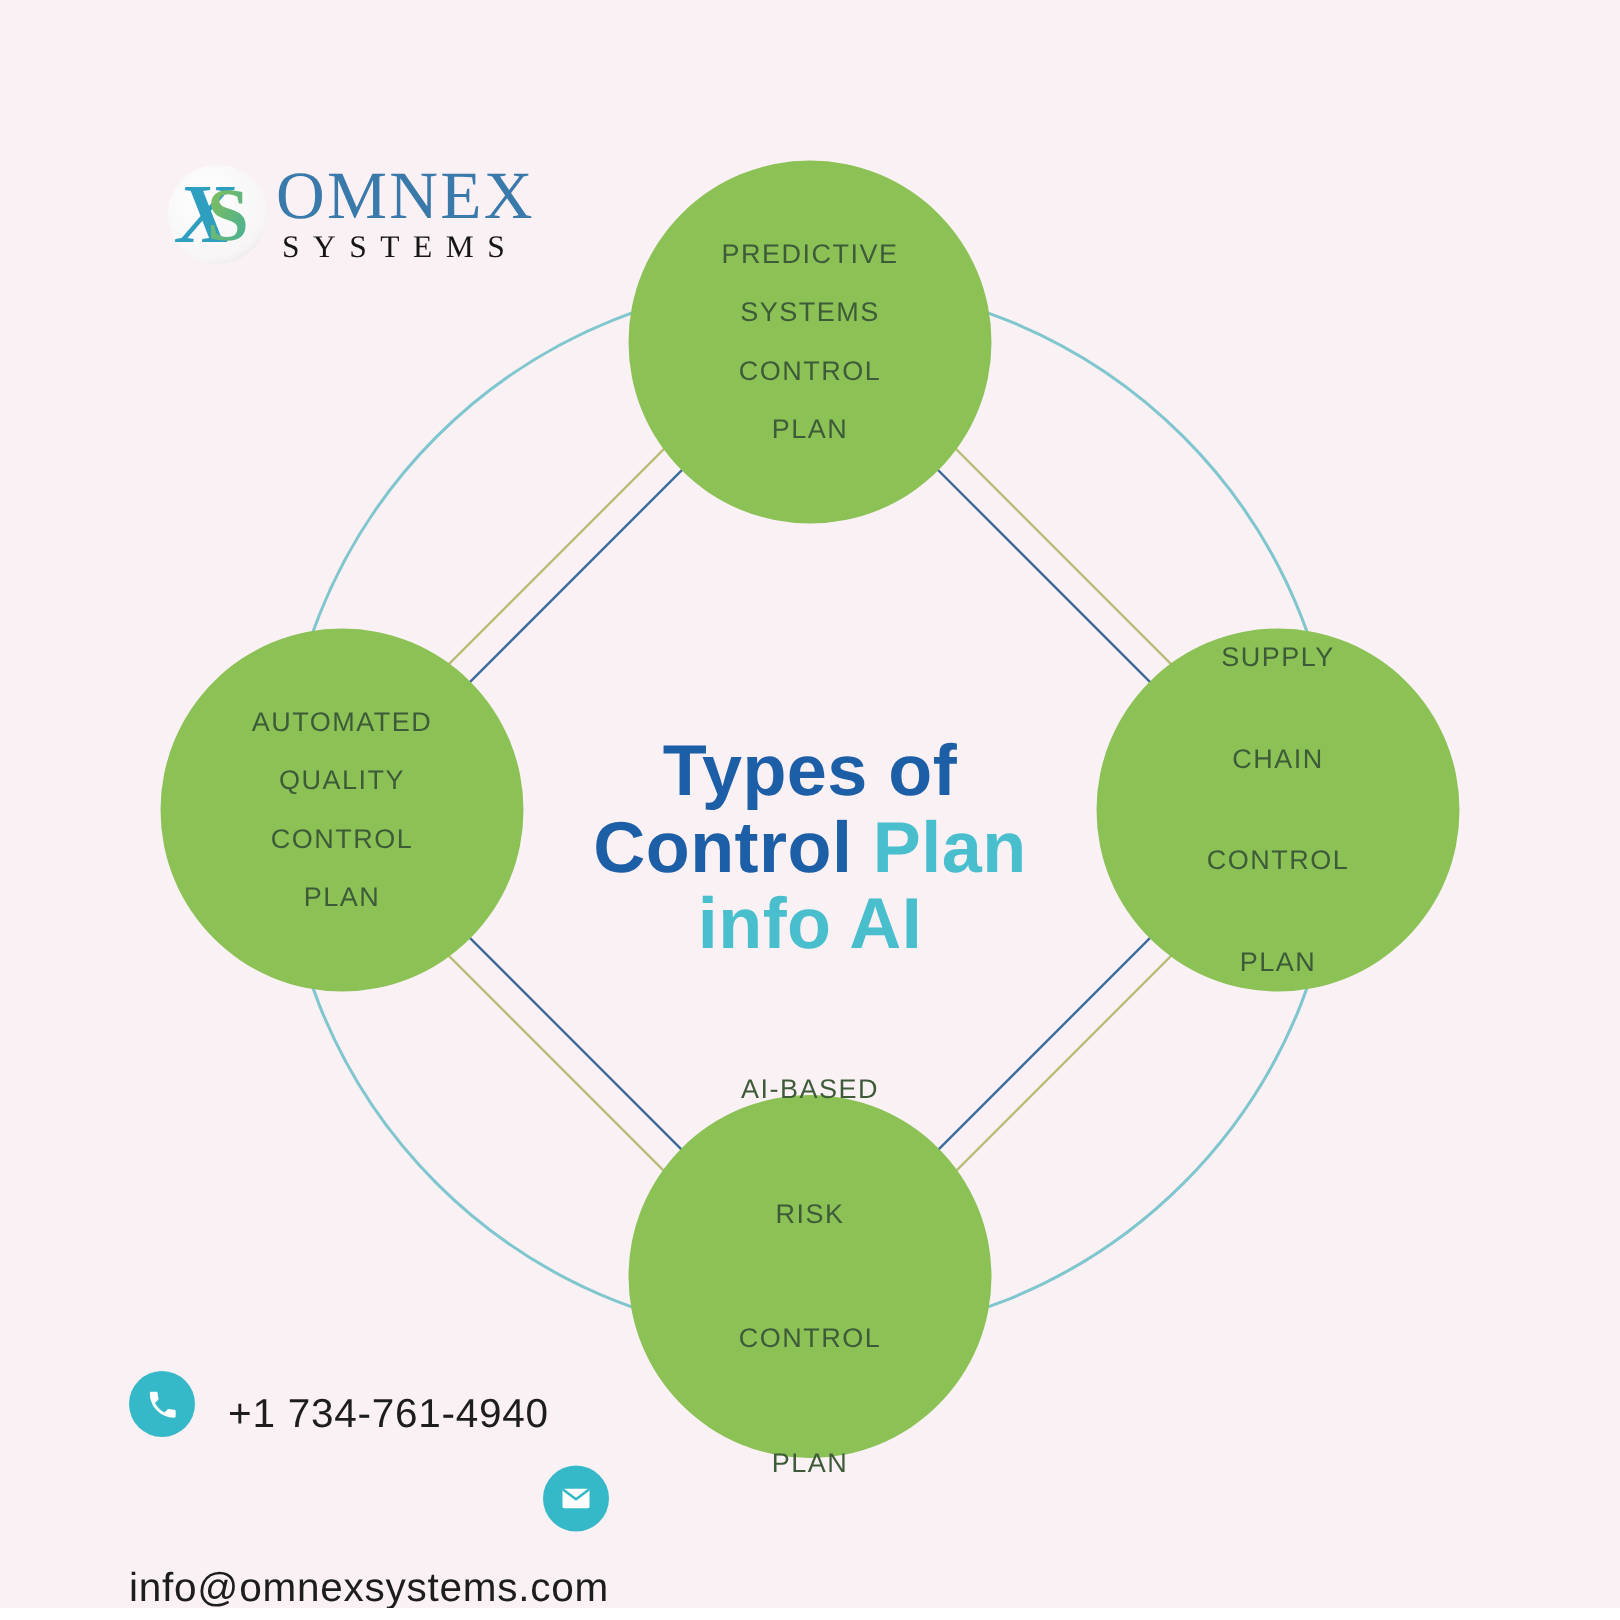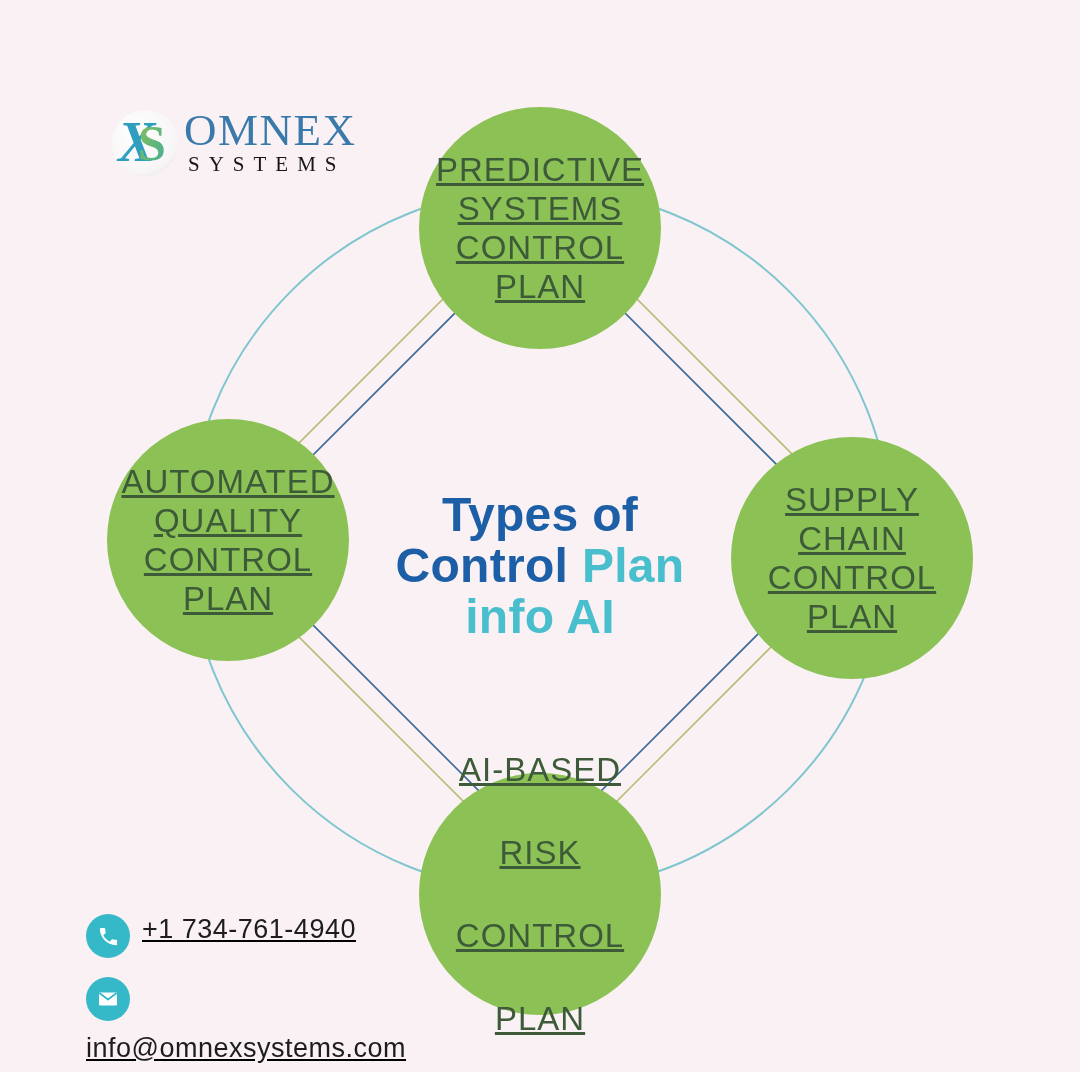--- a/index.html
+++ b/index.html
@@ -42,31 +42,30 @@
     border-radius:50%;
     background:var(--node-green);
     display:flex;
     flex-direction:column;
     align-items:center;
     justify-content:center;
     text-align:center;
     z-index:2;
   }
   .node-line{
-    font-size:33px;
+    font-size:18px;
     line-height:39px;
     letter-spacing:1px;
     color:var(--node-text);
     white-space:nowrap;
-    text-decoration:underline;
   }
   .node-top{left:419px; top:107px;}
   .node-left{left:107px; top:419px;}
-  .node-right{left:731px; top:437px;}
-  .node-bottom{left:419px; top:773px;gap:44px;}
+  .node-right{left:731px; top:419px;justify-content:space-between;}
+  .node-bottom{left:419px; top:730px;gap:44px;}
   .title{
     position:absolute;
     left:330px;
     top:489px;
     width:420px;
     text-align:center;
     font-size:48px;
     font-weight:700;
     line-height:51px;
     letter-spacing:0.3px;
@@ -100,24 +99,23 @@
     line-height:22px;
     letter-spacing:9px;
     color:var(--logo-dark);
     margin-top:0px;
     text-indent:4px;
   }
   .contact-row{
     position:absolute;
     left:86px;
     display:flex;
-    align-items:flex-start;
-    gap:12px;
+    align-items:flex-end;
+    gap:22px;
     z-index:3;
-    text-decoration:underline;
   }
   .contact-phone{top:914px;}
   .contact-email{top:977px;flex-direction:column;}
   .contact-icon{
     width:44px;
     height:44px;
     border-radius:50%;
     background:var(--icon-teal);
     display:flex;
     align-items:center;

